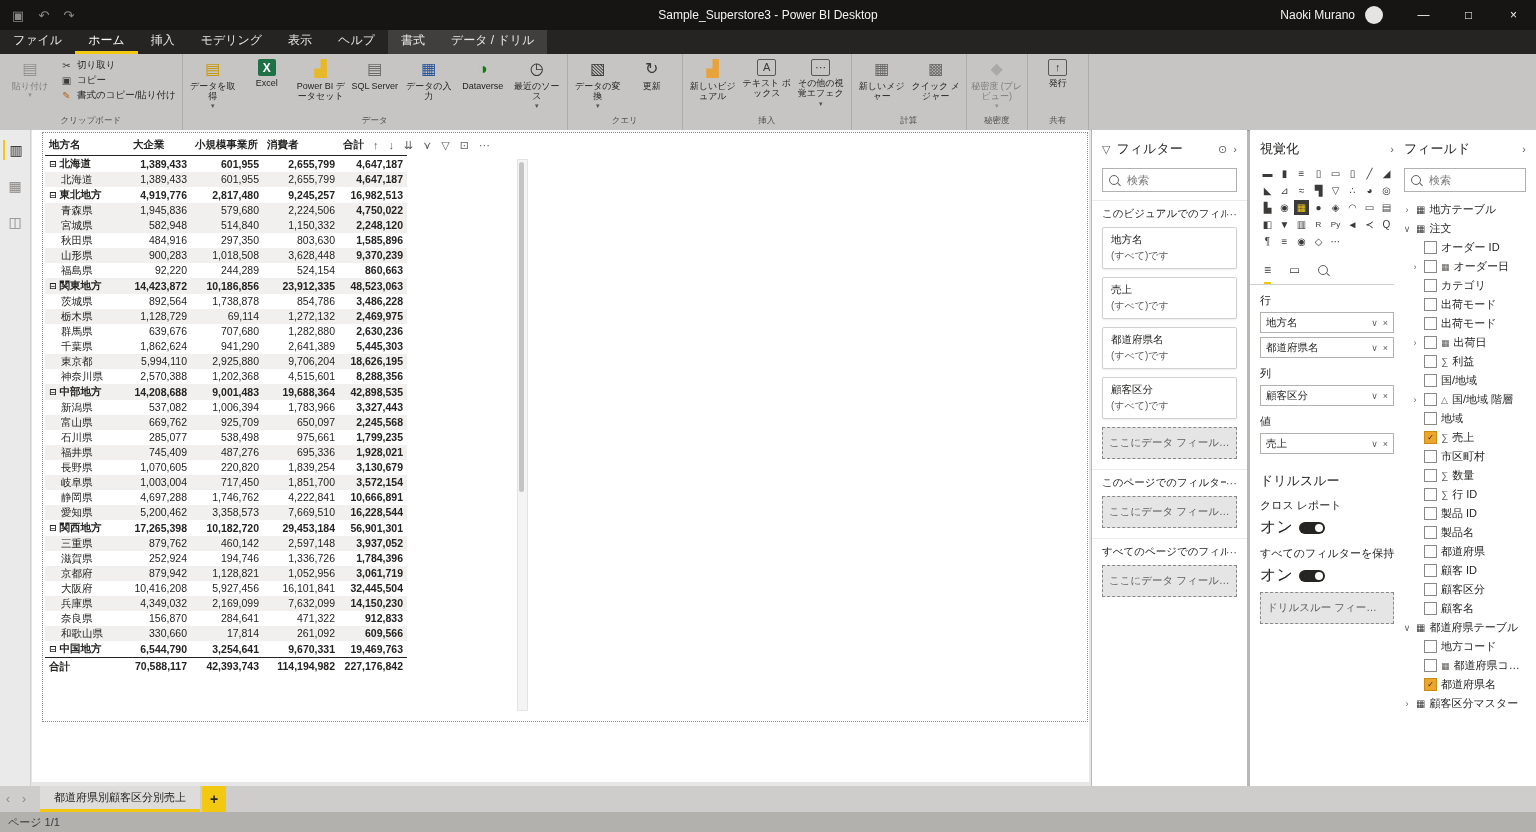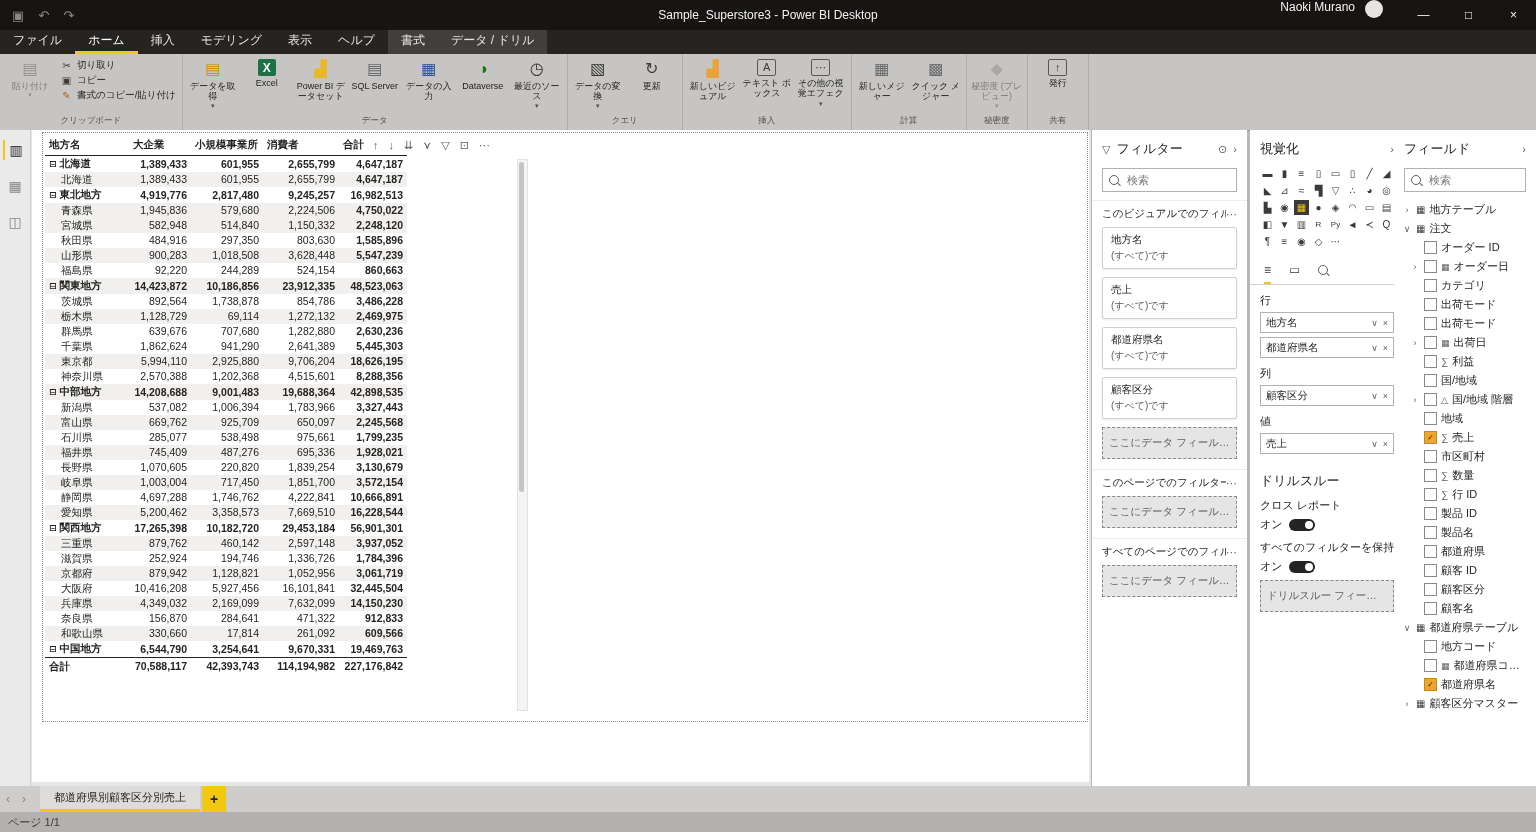--- a/index.html
+++ b/index.html
@@ -3,21 +3,21 @@
 <meta charset="utf-8">
 <style>
   html,body{margin:0;padding:0;}
   body{width:1536px;height:832px;overflow:hidden;font-family:"Liberation Sans","DejaVu Sans",sans-serif;background:#b9b7b5;}
   .app{position:relative;width:1536px;height:832px;}
 
   
   .titlebar{position:absolute;top:0;left:0;right:0;height:30px;background:#161514;color:#fff;display:flex;align-items:center;}
   .tb-left{display:flex;align-items:center;gap:14px;padding-left:12px;color:#8a8886;font-size:13px;}
   .tb-title{position:absolute;left:50%;transform:translateX(-50%);font-size:12px;color:#f3f2f1;white-space:nowrap;}
-  .tb-right{margin-left:auto;display:flex;align-items:flex-start;}
+  .tb-right{margin-left:auto;display:flex;align-items:center;}
   .tb-user{font-size:12px;color:#f3f2f1;margin-right:10px;}
   .avatar{width:18px;height:18px;border-radius:50%;background:#e6e4e2;margin-right:18px;}
   .win-btn{width:45px;height:30px;display:flex;align-items:center;justify-content:center;font-size:12px;color:#f3f2f1;}
 
   
   .ribbon-tabs{position:absolute;top:30px;left:0;right:0;height:24px;background:#252423;display:flex;align-items:stretch;font-size:12px;color:#e8e6e4;}
   .rtab{padding:0 13px;display:flex;align-items:center;white-space:nowrap;border-bottom:3px solid transparent;}
   .rtab.active{border-bottom-color:#f2c811;color:#fff;}
   .rtab.ctx{background:#413f3d;}
 
@@ -93,21 +93,21 @@
   .vtab.active{border-bottom-color:#f2c811;}
   .wells{padding:0 10px;}
   .wlab{font-size:11px;color:#252423;margin:8px 0 4px;}
   .chip{height:19px;border:1px solid #b3b1ad;background:#fff;display:flex;align-items:center;font-size:10.5px;color:#252423;padding:0 5px;margin-bottom:4px;}
   .chip-t{flex:1;white-space:nowrap;overflow:hidden;}
   .chip-i{color:#605e5c;font-size:9px;margin-left:5px;}
   .drill{padding:4px 10px;}
   .drill-title{font-size:13px;color:#252423;margin:10px 0 8px;}
   .drill-lab{font-size:11px;color:#252423;margin:8px 0 4px;white-space:nowrap;overflow:hidden;}
   .toggle-row{display:flex;align-items:center;gap:6px;margin:2px 0 6px;}
-  .tog-state{font-size:11px;color:#252423;text-align:right;}
+  .tog-state{font-size:16px;color:#252423;text-align:right;}
   .toggle{width:26px;height:12px;border-radius:7px;background:#252423;position:relative;display:inline-block;}
   .knob{position:absolute;right:2px;top:2px;width:8px;height:8px;border-radius:50%;background:#fff;}
 
   .fields-tree{padding:0 4px;}
   .frow{display:flex;align-items:center;height:19px;padding:0 4px;font-size:11px;color:#252423;gap:4px;white-space:nowrap;overflow:hidden;}
   .frow.field{padding-left:12px;}
   .fchev{width:10px;color:#605e5c;font-size:9px;text-align:center;flex:none;}
   .fcb{width:11px;height:11px;border:1px solid #8a8886;background:#fff;display:inline-flex;align-items:center;justify-content:center;font-size:8px;color:#252423;flex:none;}
   .fcb.on{background:#eda52c;border-color:#c98a14;}
   .fsig{font-size:10px;color:#605e5c;flex:none;}
@@ -356,21 +356,21 @@
                   <td class="num">484,916</td>
                   <td class="num">297,350</td>
                   <td class="num">803,630</td>
                   <td class="num tot">1,585,896</td>
                 </tr>
                 <tr class="detail alt">
                   <td class="lab"><span class="ind">山形県</span></td>
                   <td class="num">900,283</td>
                   <td class="num">1,018,508</td>
                   <td class="num">3,628,448</td>
-                  <td class="num tot">5,547,239</td>
+                  <td class="num tot">9,370,239</td>
                 </tr>
                 <tr class="detail">
                   <td class="lab"><span class="ind">福島県</span></td>
                   <td class="num">92,220</td>
                   <td class="num">244,289</td>
                   <td class="num">524,154</td>
                   <td class="num tot">860,663</td>
                 </tr>
                 <tr class="group alt">
                   <td class="lab"><span class="exp">⊟</span><span>関東地方</span></td>

